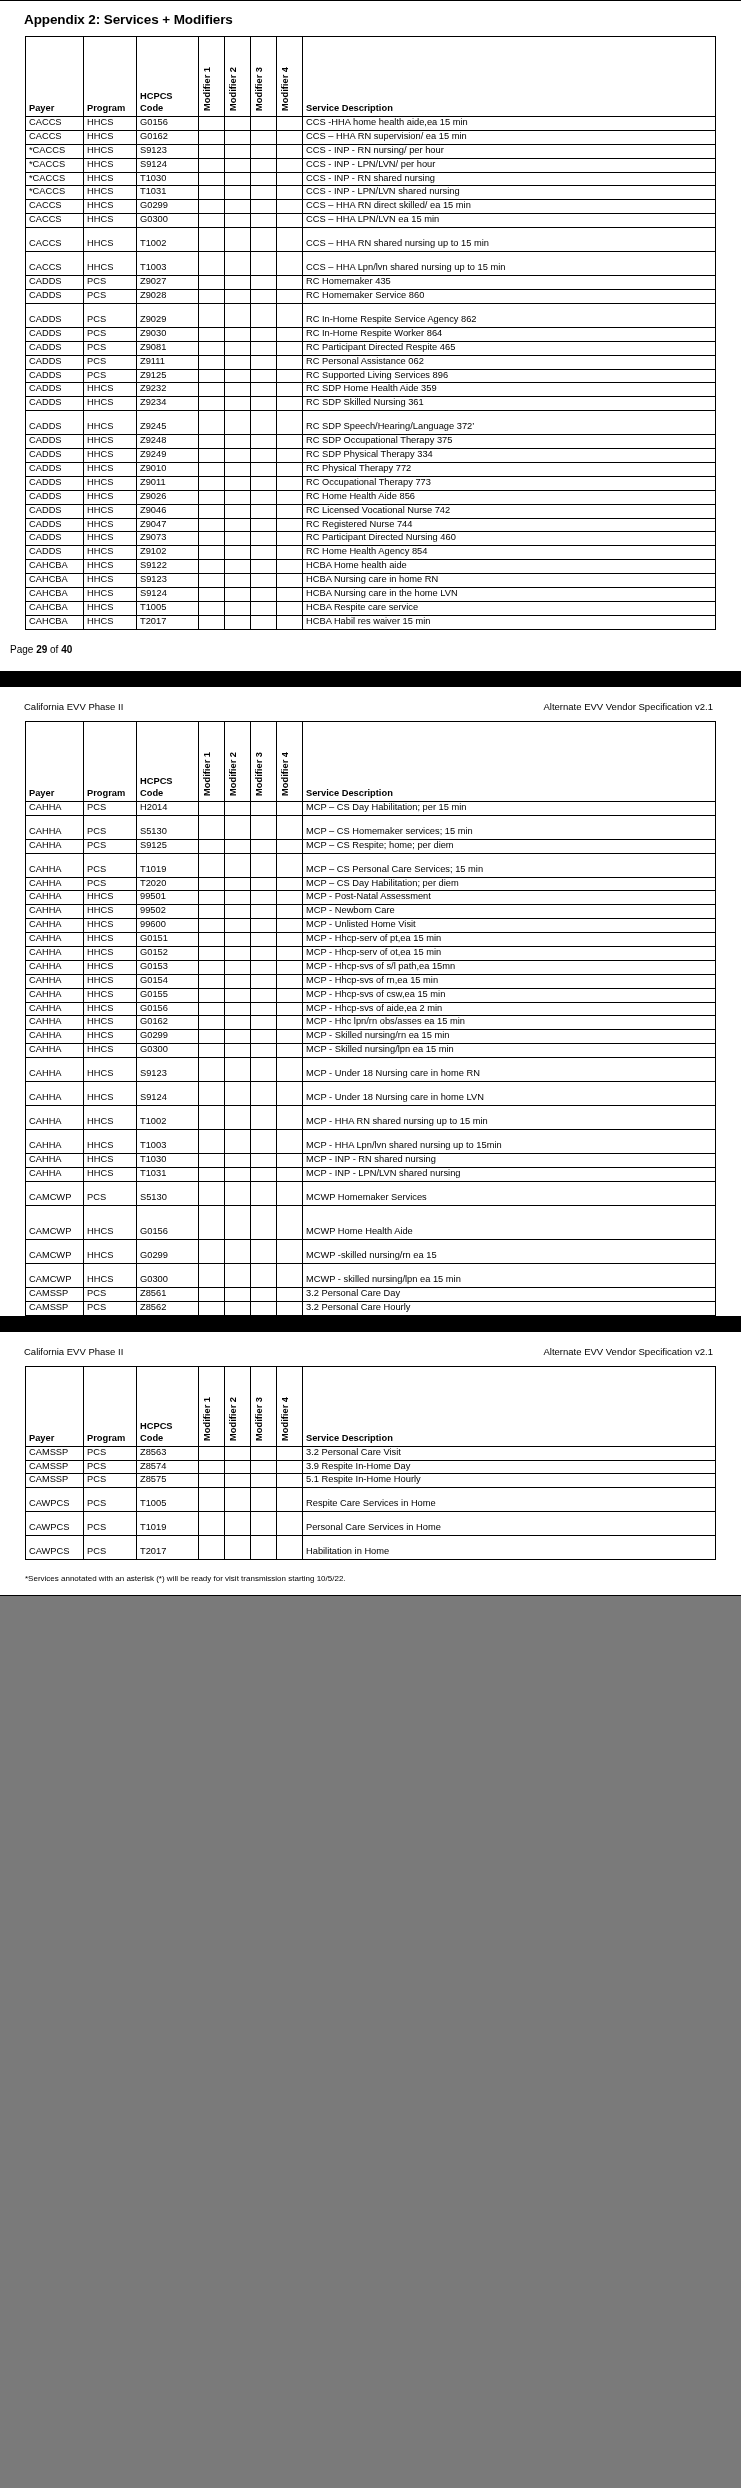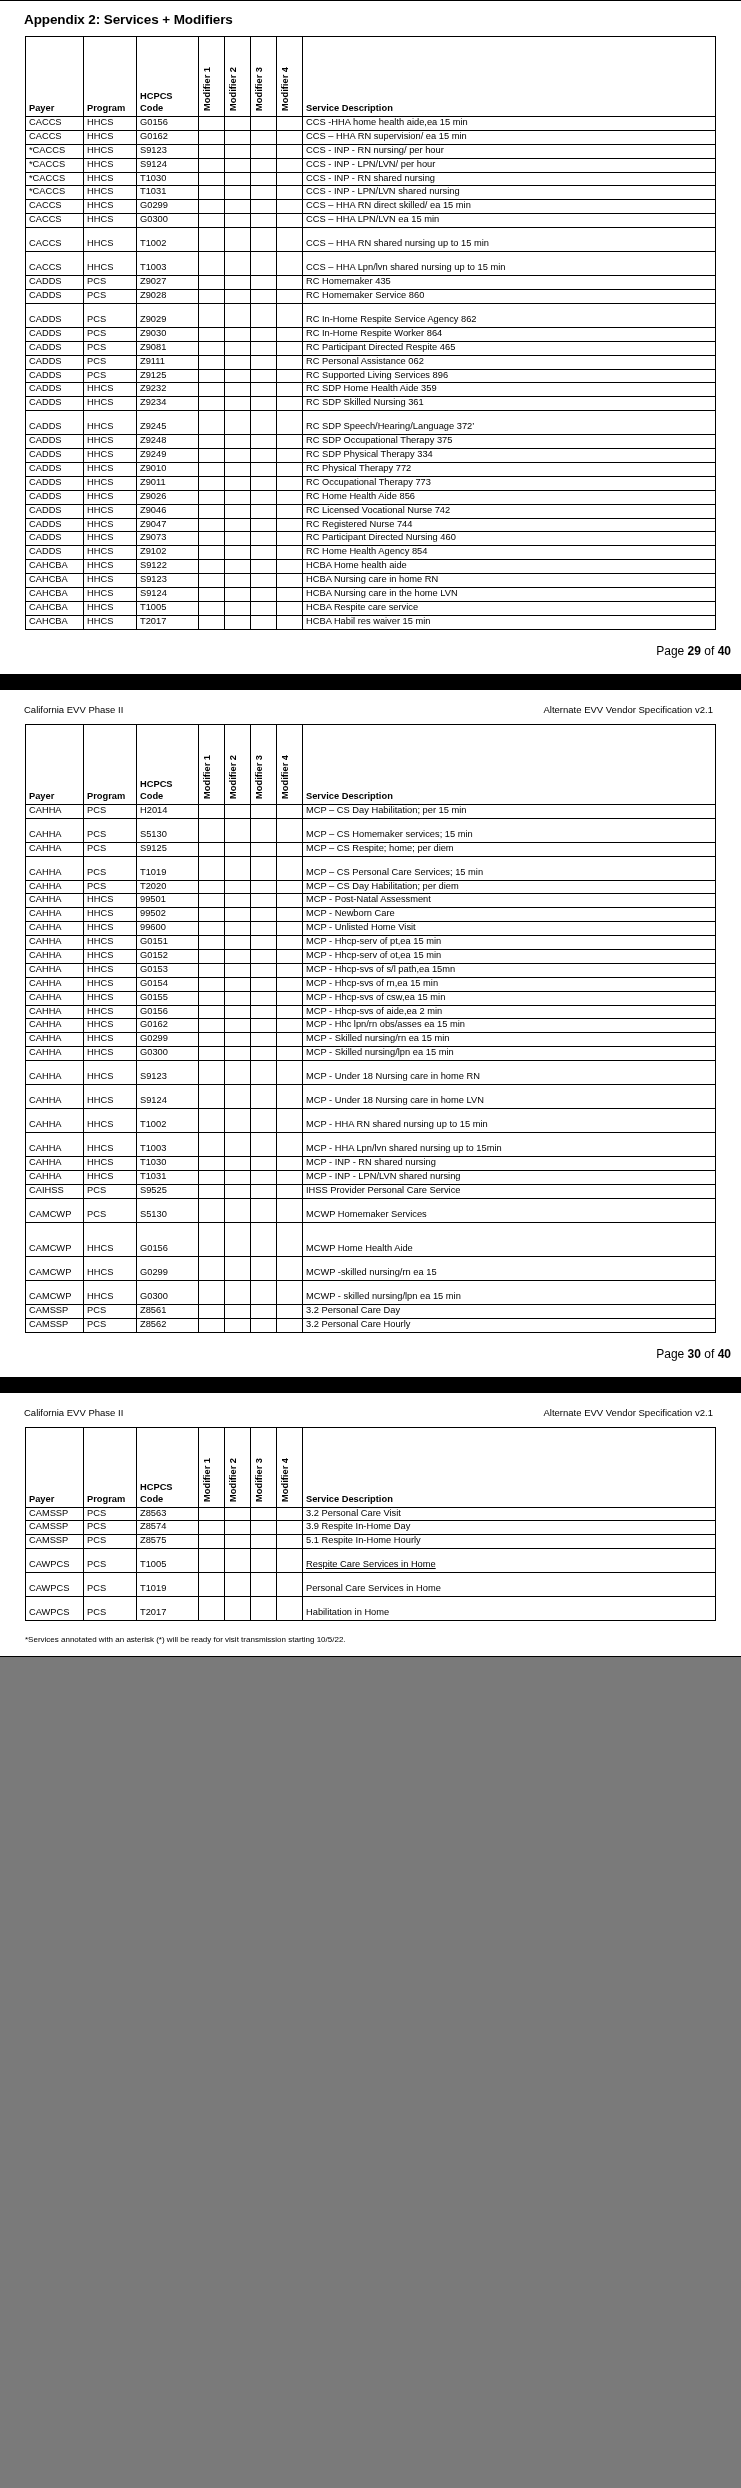--- a/index.html
+++ b/index.html
@@ -83,22 +83,22 @@
   col.c-payer { width: 58px; }
   col.c-prog  { width: 53px; }
   col.c-code  { width: 62px; }
   col.c-mod   { width: 26px; }
   col.c-desc  { width: auto; }
 
   td.desc { padding-left: 4px; }
   td.code, td.payer, td.prog { white-space: nowrap; }
 
   .page-footer {
-    text-align: right;
-    font-size: 12px;
+    text-align: left;
+    font-size: 10px;
     color: #000;
     padding: 14px 0 16px 0;
   }
   .page-footer b { font-weight: bold; }
   .footnote {
     font-size: 8px;
     color: #000;
     padding: 14px 0 12px 15px;
   }
 </style>
@@ -742,30 +742,20 @@
                 <td class="payer">CAHHA</td>
                 <td class="prog">HHCS</td>
                 <td class="code">T1031</td>
                 <td class="mod"></td>
                 <td class="mod"></td>
                 <td class="mod"></td>
                 <td class="mod"></td>
                 <td class="desc">MCP - INP - LPN/LVN shared nursing</td>
               </tr>
               <tr>
-                <td class="payer">CAIHSS</td>
-                <td class="prog">PCS</td>
-                <td class="code">S9525</td>
-                <td class="mod"></td>
-                <td class="mod"></td>
-                <td class="mod"></td>
-                <td class="mod"></td>
-                <td class="desc">IHSS Provider Personal Care Service</td>
-              </tr>
-              <tr>
                 <td class="payer" style="height: 22px;">CAMCWP</td>
                 <td class="prog" style="height: 22px;">PCS</td>
                 <td class="code" style="height: 22px;">S5130</td>
                 <td class="mod" style="height: 22px;"></td>
                 <td class="mod" style="height: 22px;"></td>
                 <td class="mod" style="height: 22px;"></td>
                 <td class="mod" style="height: 22px;"></td>
                 <td class="desc" style="height: 22px;">MCWP Homemaker Services</td>
               </tr>
               <tr>
@@ -814,21 +804,20 @@
                 <td class="code">Z8562</td>
                 <td class="mod"></td>
                 <td class="mod"></td>
                 <td class="mod"></td>
                 <td class="mod"></td>
                 <td class="desc">3.2 Personal Care Hourly</td>
               </tr>
             </tbody>
           </table>
         </div>
-        <div class="page-footer"><span>Page </span><b>30</b><span> of </span><b>40</b></div>
       </div>
     </div>
     <div class="gap"></div>
     <div class="page">
       <div class="page-inner">
         <div class="page-header">
           <span>California EVV Phase II</span>
           <span>Alternate EVV Vendor Specification v2.1</span>
         </div>
         <div class="tbl-wrap">
@@ -890,21 +879,21 @@
                 <td class="desc">5.1 Respite In-Home Hourly</td>
               </tr>
               <tr>
                 <td class="payer" style="height: 22px;">CAWPCS</td>
                 <td class="prog" style="height: 22px;">PCS</td>
                 <td class="code" style="height: 22px;">T1005</td>
                 <td class="mod" style="height: 22px;"></td>
                 <td class="mod" style="height: 22px;"></td>
                 <td class="mod" style="height: 22px;"></td>
                 <td class="mod" style="height: 22px;"></td>
-                <td class="desc" style="height: 22px; text-decoration: underline;">Respite Care Services in Home</td>
+                <td class="desc" style="height: 22px;">Respite Care Services in Home</td>
               </tr>
               <tr>
                 <td class="payer" style="height: 22px;">CAWPCS</td>
                 <td class="prog" style="height: 22px;">PCS</td>
                 <td class="code" style="height: 22px;">T1019</td>
                 <td class="mod" style="height: 22px;"></td>
                 <td class="mod" style="height: 22px;"></td>
                 <td class="mod" style="height: 22px;"></td>
                 <td class="mod" style="height: 22px;"></td>
                 <td class="desc" style="height: 22px;">Personal Care Services in Home</td>

